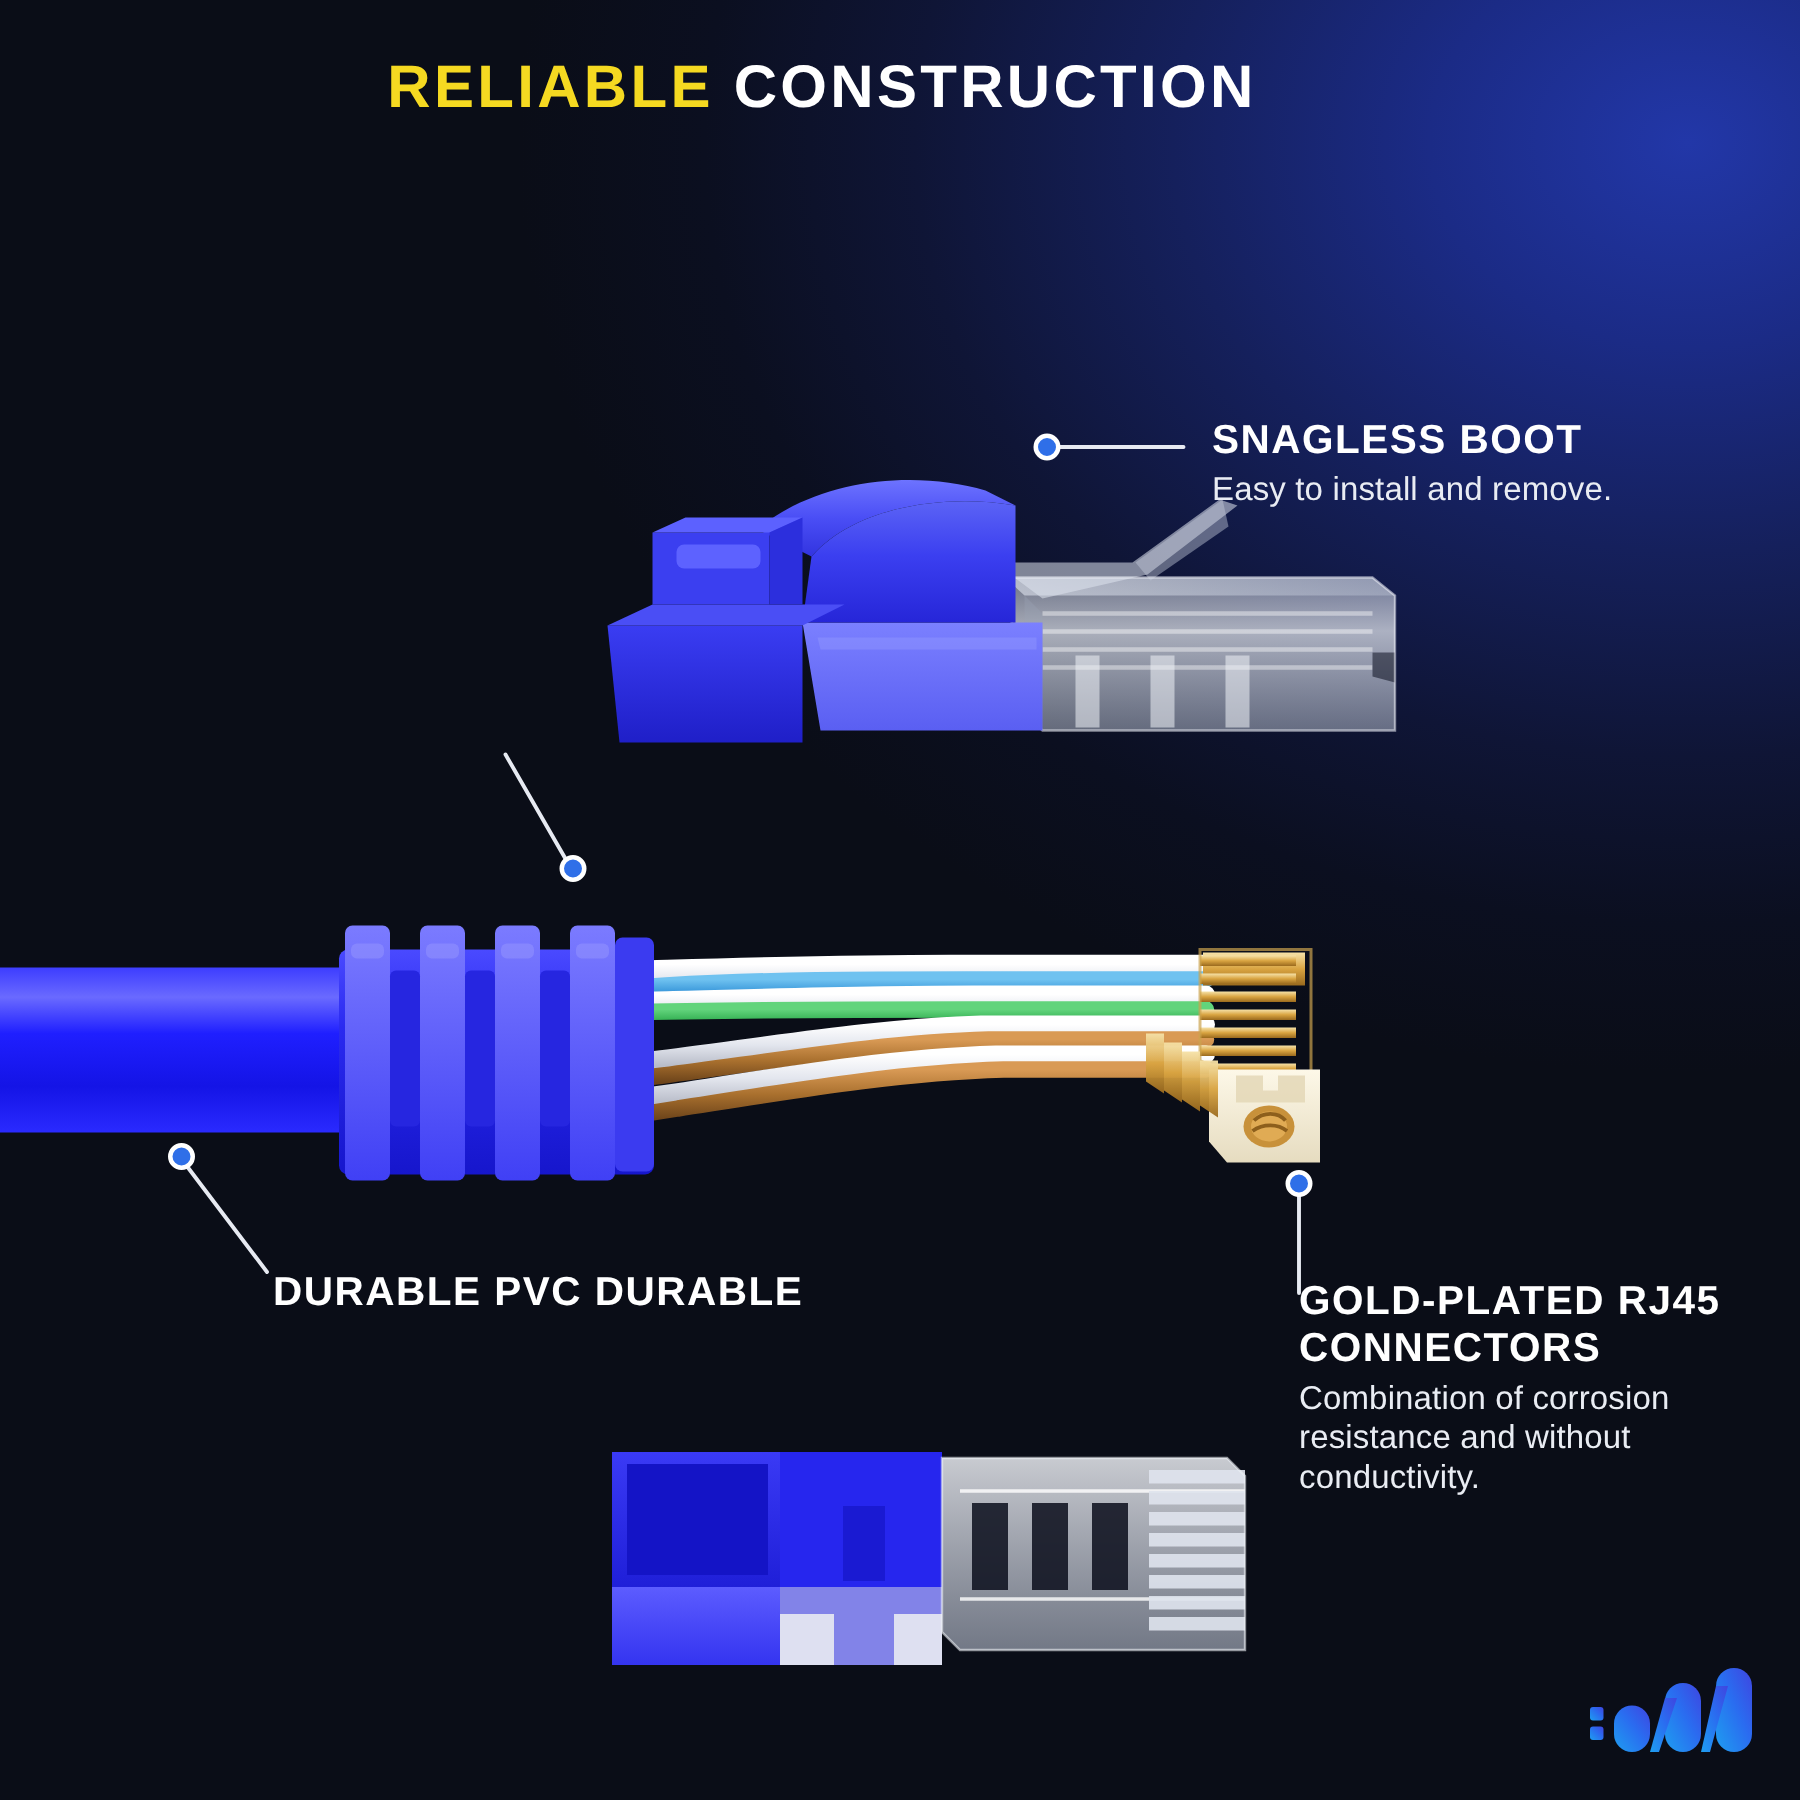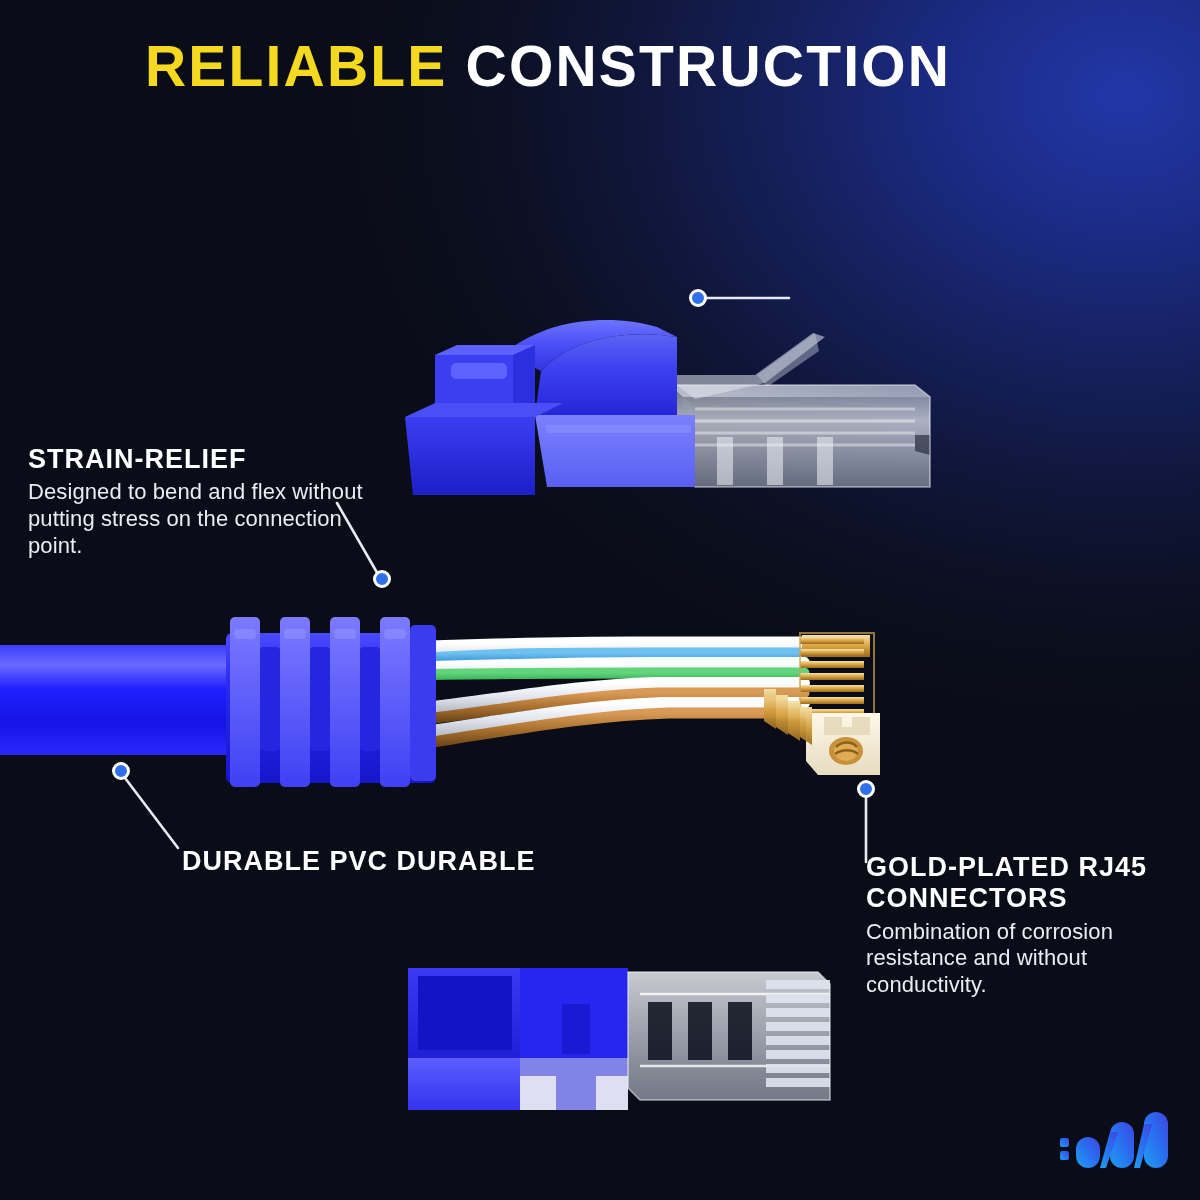--- a/index.html
+++ b/index.html
@@ -12,21 +12,21 @@
     position:relative;width:1200px;height:1200px;overflow:hidden;
     background:
       radial-gradient(ellipse 780px 620px at 1125px 95px, #2237a8 0%, #1b2b86 22%, #15205c 44%, #0f1536 66%, #0b0f20 84%, #0a0d17 100%),
       radial-gradient(ellipse 900px 700px at 1200px 0px, rgba(45,75,210,0.55) 0%, rgba(20,35,110,0.25) 45%, rgba(10,13,23,0) 78%),
       linear-gradient(135deg,#0b0e1c 0%,#090c18 40%,#080b16 100%);
   }
 
   
   .title{
     position:absolute;top:38px;left:0;width:1096px;text-align:center;
-    font-size:57px;font-weight:bold;letter-spacing:2.2px;
+    font-size:40px;font-weight:bold;letter-spacing:2.2px;
     color:#ffffff;line-height:1;white-space:nowrap;
   }
   .title .hl{color:#f5d921;}
 
   
   .callout-head{
     font-size:27px;font-weight:bold;color:#ffffff;letter-spacing:1.0px;
     line-height:1.16;margin:0 0 4px 0;
   }
   .callout-body{
@@ -316,25 +316,25 @@
       <line x1="122" y1="774" x2="178" y2="848"></line>
       <line x1="866" y1="793" x2="866" y2="862"></line>
     </g>
   </svg>
 
   <div class="dot" style="left:689px;top:289px;"></div>
   <div class="dot" style="left:373px;top:570px;"></div>
   <div class="dot" style="left:112px;top:762px;"></div>
   <div class="dot" style="left:857px;top:780px;"></div>
 
-
-  <div class="callout" id="callout-strain">
-    <p class="callout-head">STRAIN-RELIEF</p>
-    <p class="callout-body">Designed to bend and flex without putting stress on the connection point.</p>
+  <div class="callout" id="callout-snagless">
+    <p class="callout-head">SNAGLESS BOOT</p>
+    <p class="callout-body">Easy to install and remove.</p>
   </div>
+
 
   <div class="callout" id="callout-jacket">
     <p class="callout-head">DURABLE PVC DURABLE</p>
   </div>
 
   <div class="callout" id="callout-gold">
     <p class="callout-head">GOLD-PLATED RJ45 CONNECTORS</p>
     <p class="callout-body">Combination of corrosion resistance and without conductivity.</p>
   </div>
 

